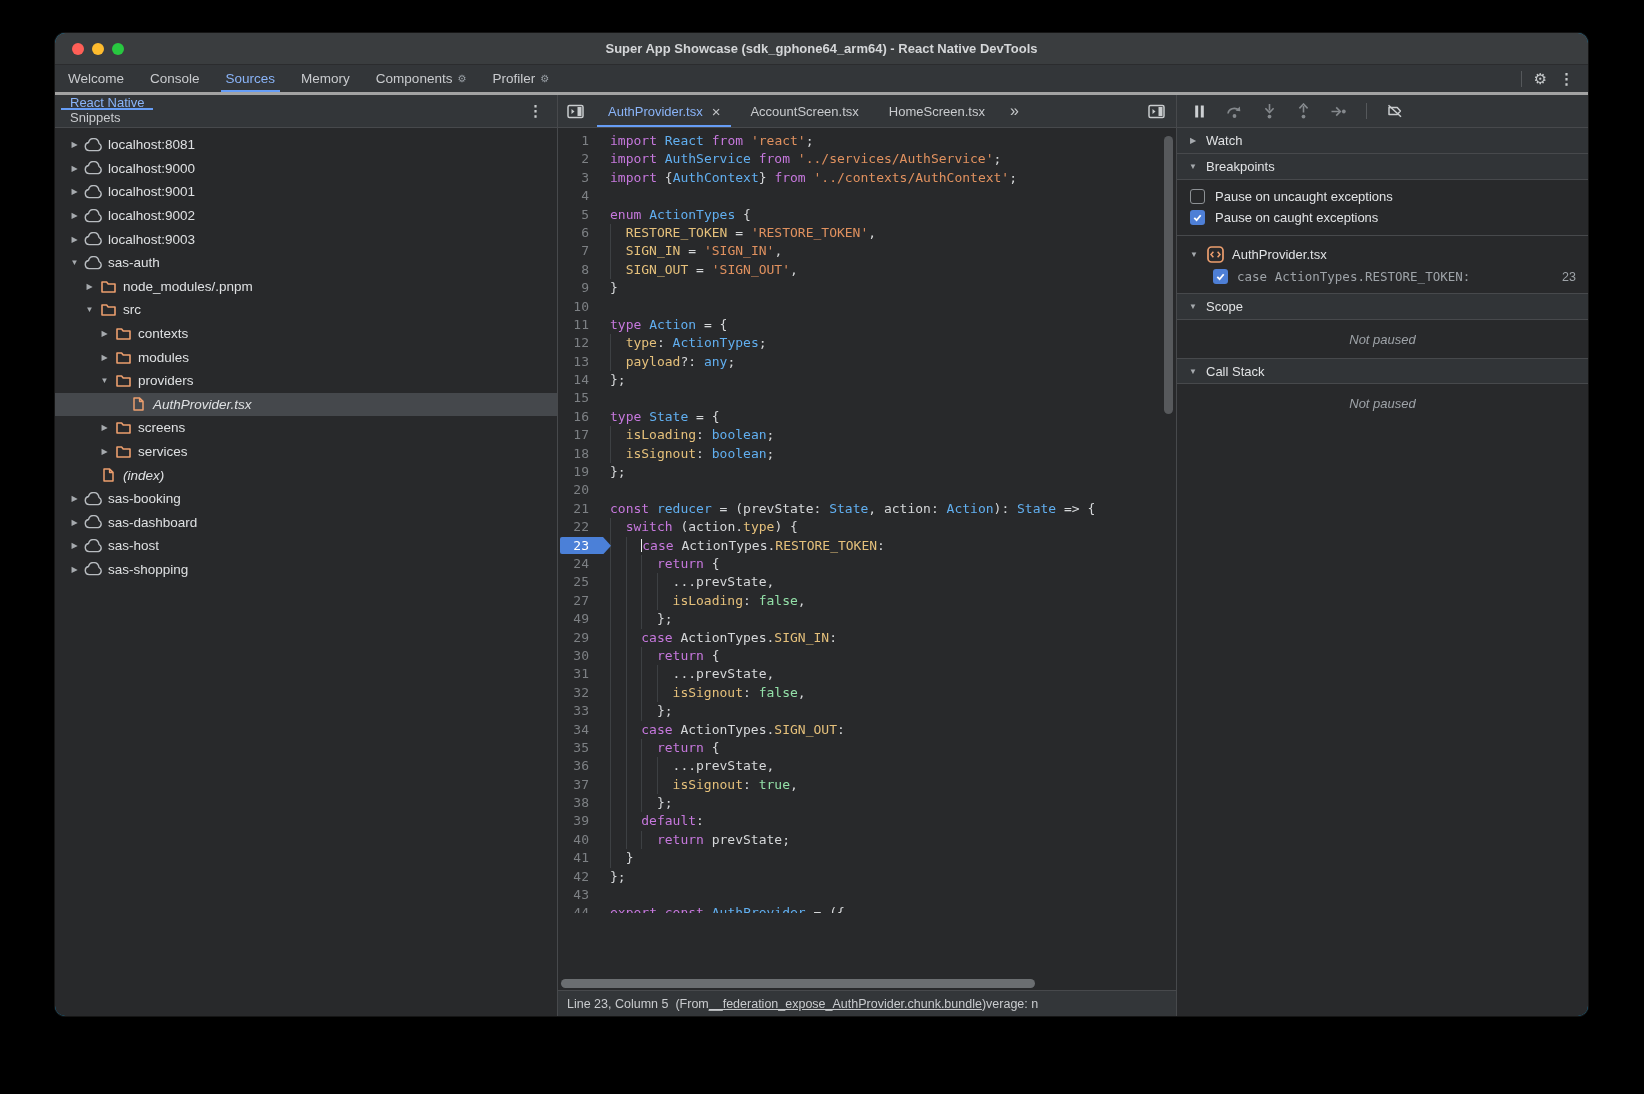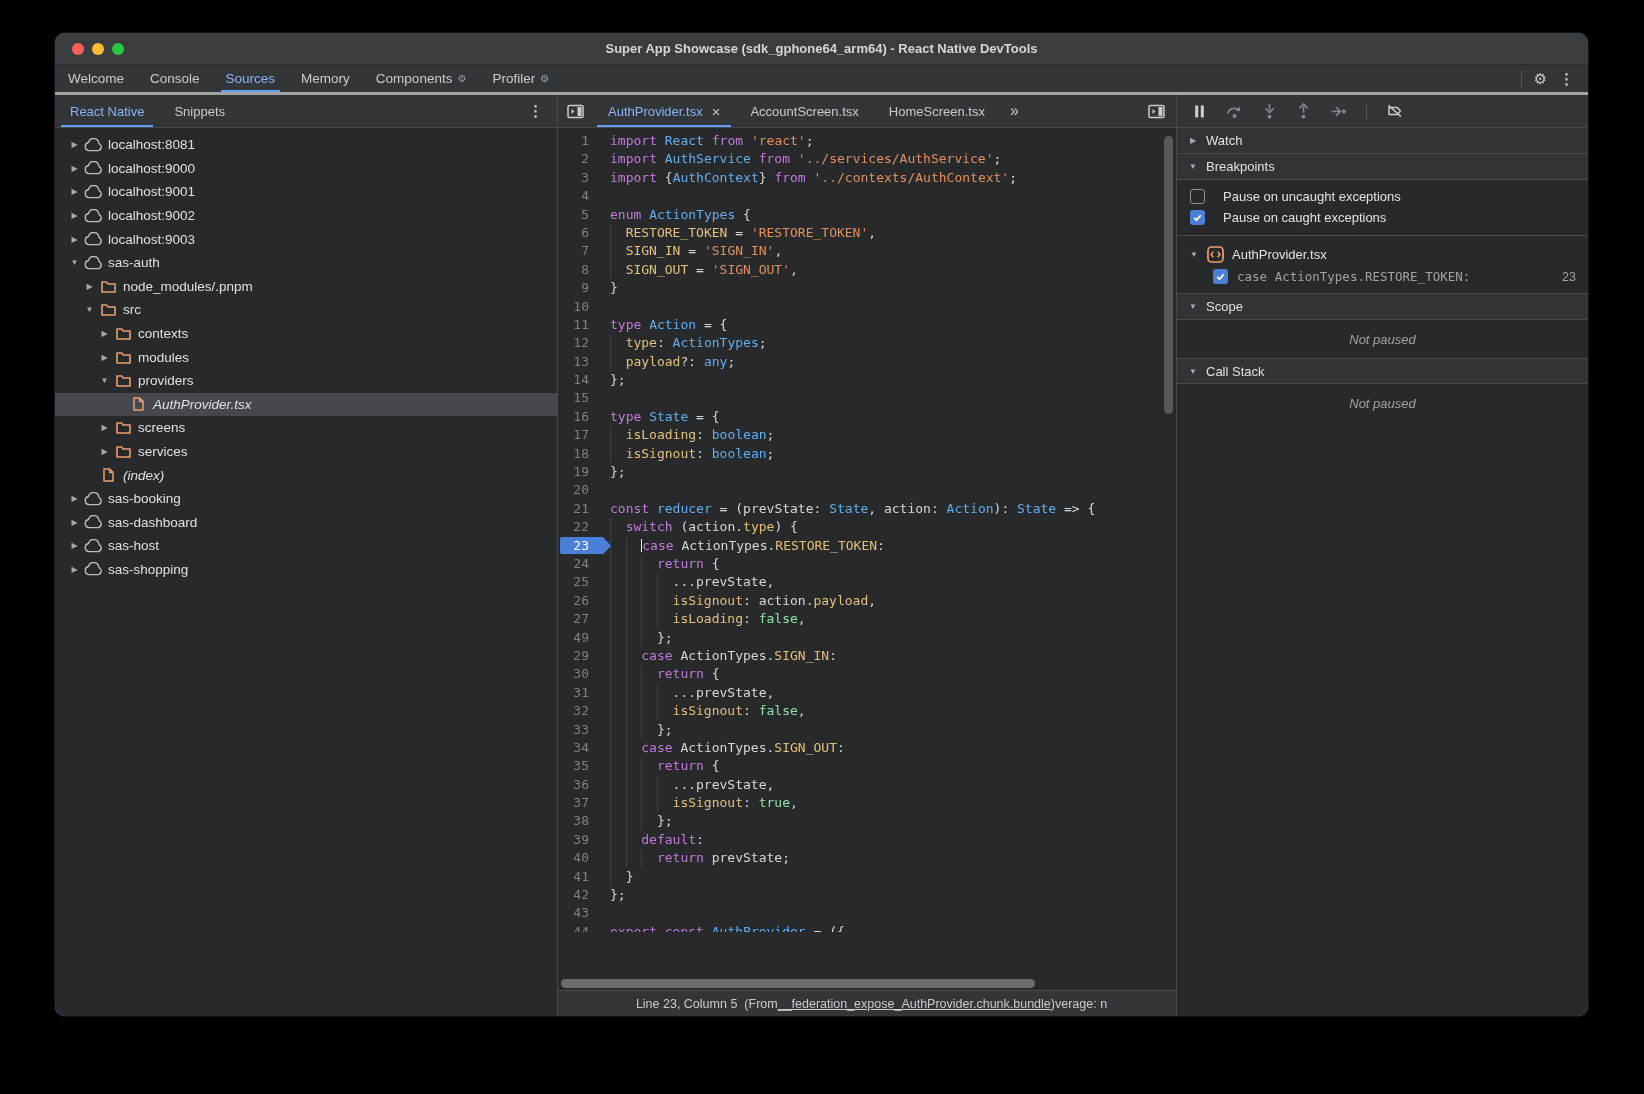--- a/index.html
+++ b/index.html
@@ -66,33 +66,33 @@
   .guide { display:inline-block; width:2ch; height:18.4px; vertical-align:top; box-shadow:inset 1px 0 0 #3d4043; }
   .caret { display:inline-block; width:0; height:13px; border-left:1.5px solid #eceef0; vertical-align:-2px; }
   .tok.k { color:#c678dd; } .tok.t { color:#61aff0;margin-top:9px; } .tok.s { color:#e0915f; }
   .tok.p { color:#e5c07b; } .tok.b { color:#93e0a8; } .tok.w { color:#d6d8da; }
   .vscroll { position:absolute; right:3px; top:8px; width:9px; height:278px; border-radius:5px; background:#57595c; }
 
   .hscroll { height:14px; flex:0 0 14px; background:#28292b; display:flex; align-items:center; padding:0 3px; }
   .hthumb { height:9px; width:474px; border-radius:5px; background:#6b6e71; }
 
   .statusbar { height:26px; flex:0 0 26px; background:#333639; border-top:1px solid #47494c; display:flex; align-items:center;
-               font-size:12.5px; color:#c9cbce; padding-left:9px; white-space:nowrap; overflow:hidden;justify-content:center; }
+               font-size:12.5px; color:#c9cbce; padding-left:9px; white-space:nowrap; overflow:hidden; }
   .statusbar .pos { margin-right:7px; }
   .link { text-decoration:underline; }
 
   
   .dbg { width:412px; flex:0 0 412px; border-left:1px solid #47494c; background:#28292b; display:flex; flex-direction:column; }
   .dbg-toolbar { height:33px; flex:0 0 33px; background:#333639; border-bottom:1px solid #47494c; display:flex; align-items:center; gap:19px; padding-left:15px; }
   .dbg-icon { display:flex; align-items:center; }
   .section-h { height:26px; flex:0 0 26px; background:#313437; border-bottom:1px solid #47494c; display:flex; align-items:center; gap:8px; padding-left:11px; font-size:13px; color:#e0e2e4; }
   .section-h.bt { border-top:1px solid #47494c; }
   .tri-s { font-size:8px; color:#a6aaae; width:10px; text-align:center; }
   .bp-options { padding:6px 0 7px; border-bottom:1px solid #47494c; }
-  .opt-row { display:flex; align-items:center; gap:18px; padding:3px 0 3px 13px; font-size:13px; color:#e0e2e4; }
+  .opt-row { display:flex; align-items:center; gap:10px; padding:3px 0 3px 13px; font-size:13px; color:#e0e2e4; }
   .checkbox { width:15px; height:15px; border-radius:3px; flex:0 0 15px; display:flex; align-items:center; justify-content:center; }
   .checkbox.off { border:1.5px solid #8d9195; }
   .checkbox.on { background:#4e7fd6; }
   .bp-group { padding:5px 0 7px; border-bottom:1px solid #47494c; }
   .group-h { display:flex; align-items:center; gap:8px; padding-left:12px; height:26px; font-size:13px; color:#e0e2e4; }
   .bp-entry { display:flex; align-items:center; gap:9px; padding:2px 12px 2px 36px; }
   .bp-code { flex:1; font-family:"DejaVu Sans Mono",monospace; font-size:12.5px; color:#9ea3a8; }
   .bp-ln { font-size:12.5px; color:#9ea3a8; }
   .not-paused { height:38px; display:flex; align-items:center; justify-content:center; font-style:italic; font-size:13px; color:#9ea3a8; }
   .dbg-fill { flex:1; }
@@ -138,21 +138,21 @@
       <span class="vsep"></span>
       <span class="uicon">⚙</span>
       <span class="kebab">⋮</span>
     </div>
   </div>
 
   <div class="content">
 
     <div class="nav-panel">
       <div class="nav-header">
-        <div style="display:flex;align-items:stretch;" id="nav-tabs">
+        <div style="display:flex;align-items:stretch;flex-direction:column;" id="nav-tabs">
             <div class="nav-tab active">
               <span>React Native</span>
             </div>
             <div class="nav-tab">
               <span>Snippets</span>
             </div>
           </div>
         <div class="nav-kebab">
           <span class="kebab">⋮</span>
         </div>
@@ -456,24 +456,20 @@
             <div class="gut bp"><span class="gn">23</span></div>
             <div class="src"><span class="guide"></span><span class="guide"></span><span class="caret"></span><span class="tok k">case</span><span class="tok w"> ActionTypes.</span><span class="tok p">RESTORE_TOKEN</span><span class="tok w">:</span></div>
           </div>
           <div class="cl">
             <div class="gut"><span class="gn">24</span></div>
             <div class="src"><span class="guide"></span><span class="guide"></span><span class="guide"></span><span class="tok k">return</span><span class="tok w"> {</span></div>
           </div>
           <div class="cl">
             <div class="gut"><span class="gn">25</span></div>
             <div class="src"><span class="guide"></span><span class="guide"></span><span class="guide"></span><span class="guide"></span><span class="tok w">...prevState,</span></div>
-          </div>
-          <div class="cl">
-            <div class="gut"><span class="gn">26</span></div>
-            <div class="src"><span class="guide"></span><span class="guide"></span><span class="guide"></span><span class="guide"></span><span class="tok p">isSignout</span><span class="tok w">: action.</span><span class="tok p">payload</span><span class="tok w">,</span></div>
           </div>
           <div class="cl">
             <div class="gut"><span class="gn">27</span></div>
             <div class="src"><span class="guide"></span><span class="guide"></span><span class="guide"></span><span class="guide"></span><span class="tok p">isLoading</span><span class="tok w">: </span><span class="tok b">false</span><span class="tok w">,</span></div>
           </div>
           <div class="cl">
             <div class="gut"><span class="gn">49</span></div>
             <div class="src"><span class="guide"></span><span class="guide"></span><span class="guide"></span><span class="tok w">};</span></div>
           </div>
           <div class="cl">

